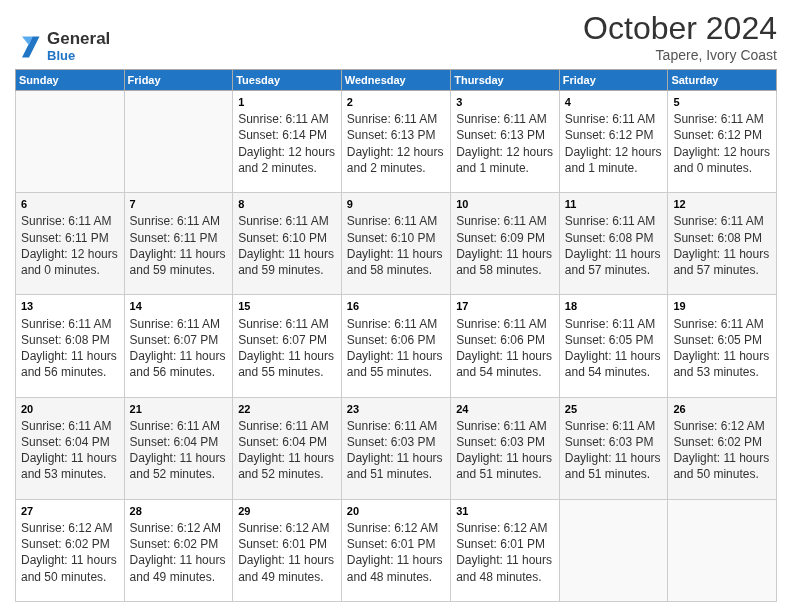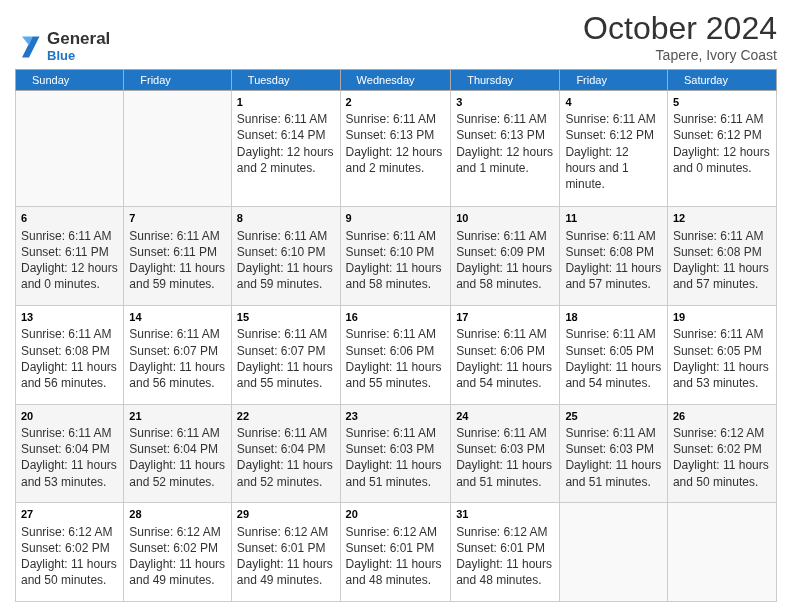--- a/index.html
+++ b/index.html
@@ -46,24 +46,24 @@
     }
     .calendar-table {
       width: 100%;
       border-collapse: collapse;
       flex: 1;
       font-size: 10px;
     }
     .calendar-table thead tr th {
       background-color: #2175c5;
       color: #fff;
-      padding: 4px 16px;
+      padding: 4px 3px;
       text-align: left;
       font-size: 11px;
-      font-weight: normal;
+      font-weight: bold;
       border: 1px solid #aaa;
       margin-top: 32px;
     }
     .calendar-table tbody tr td {
       border: 1px solid #ccc;
       padding: 4px 5px;
       vertical-align: top;
       width: 113px;
       height: 70px;
       line-height: 1.3;

